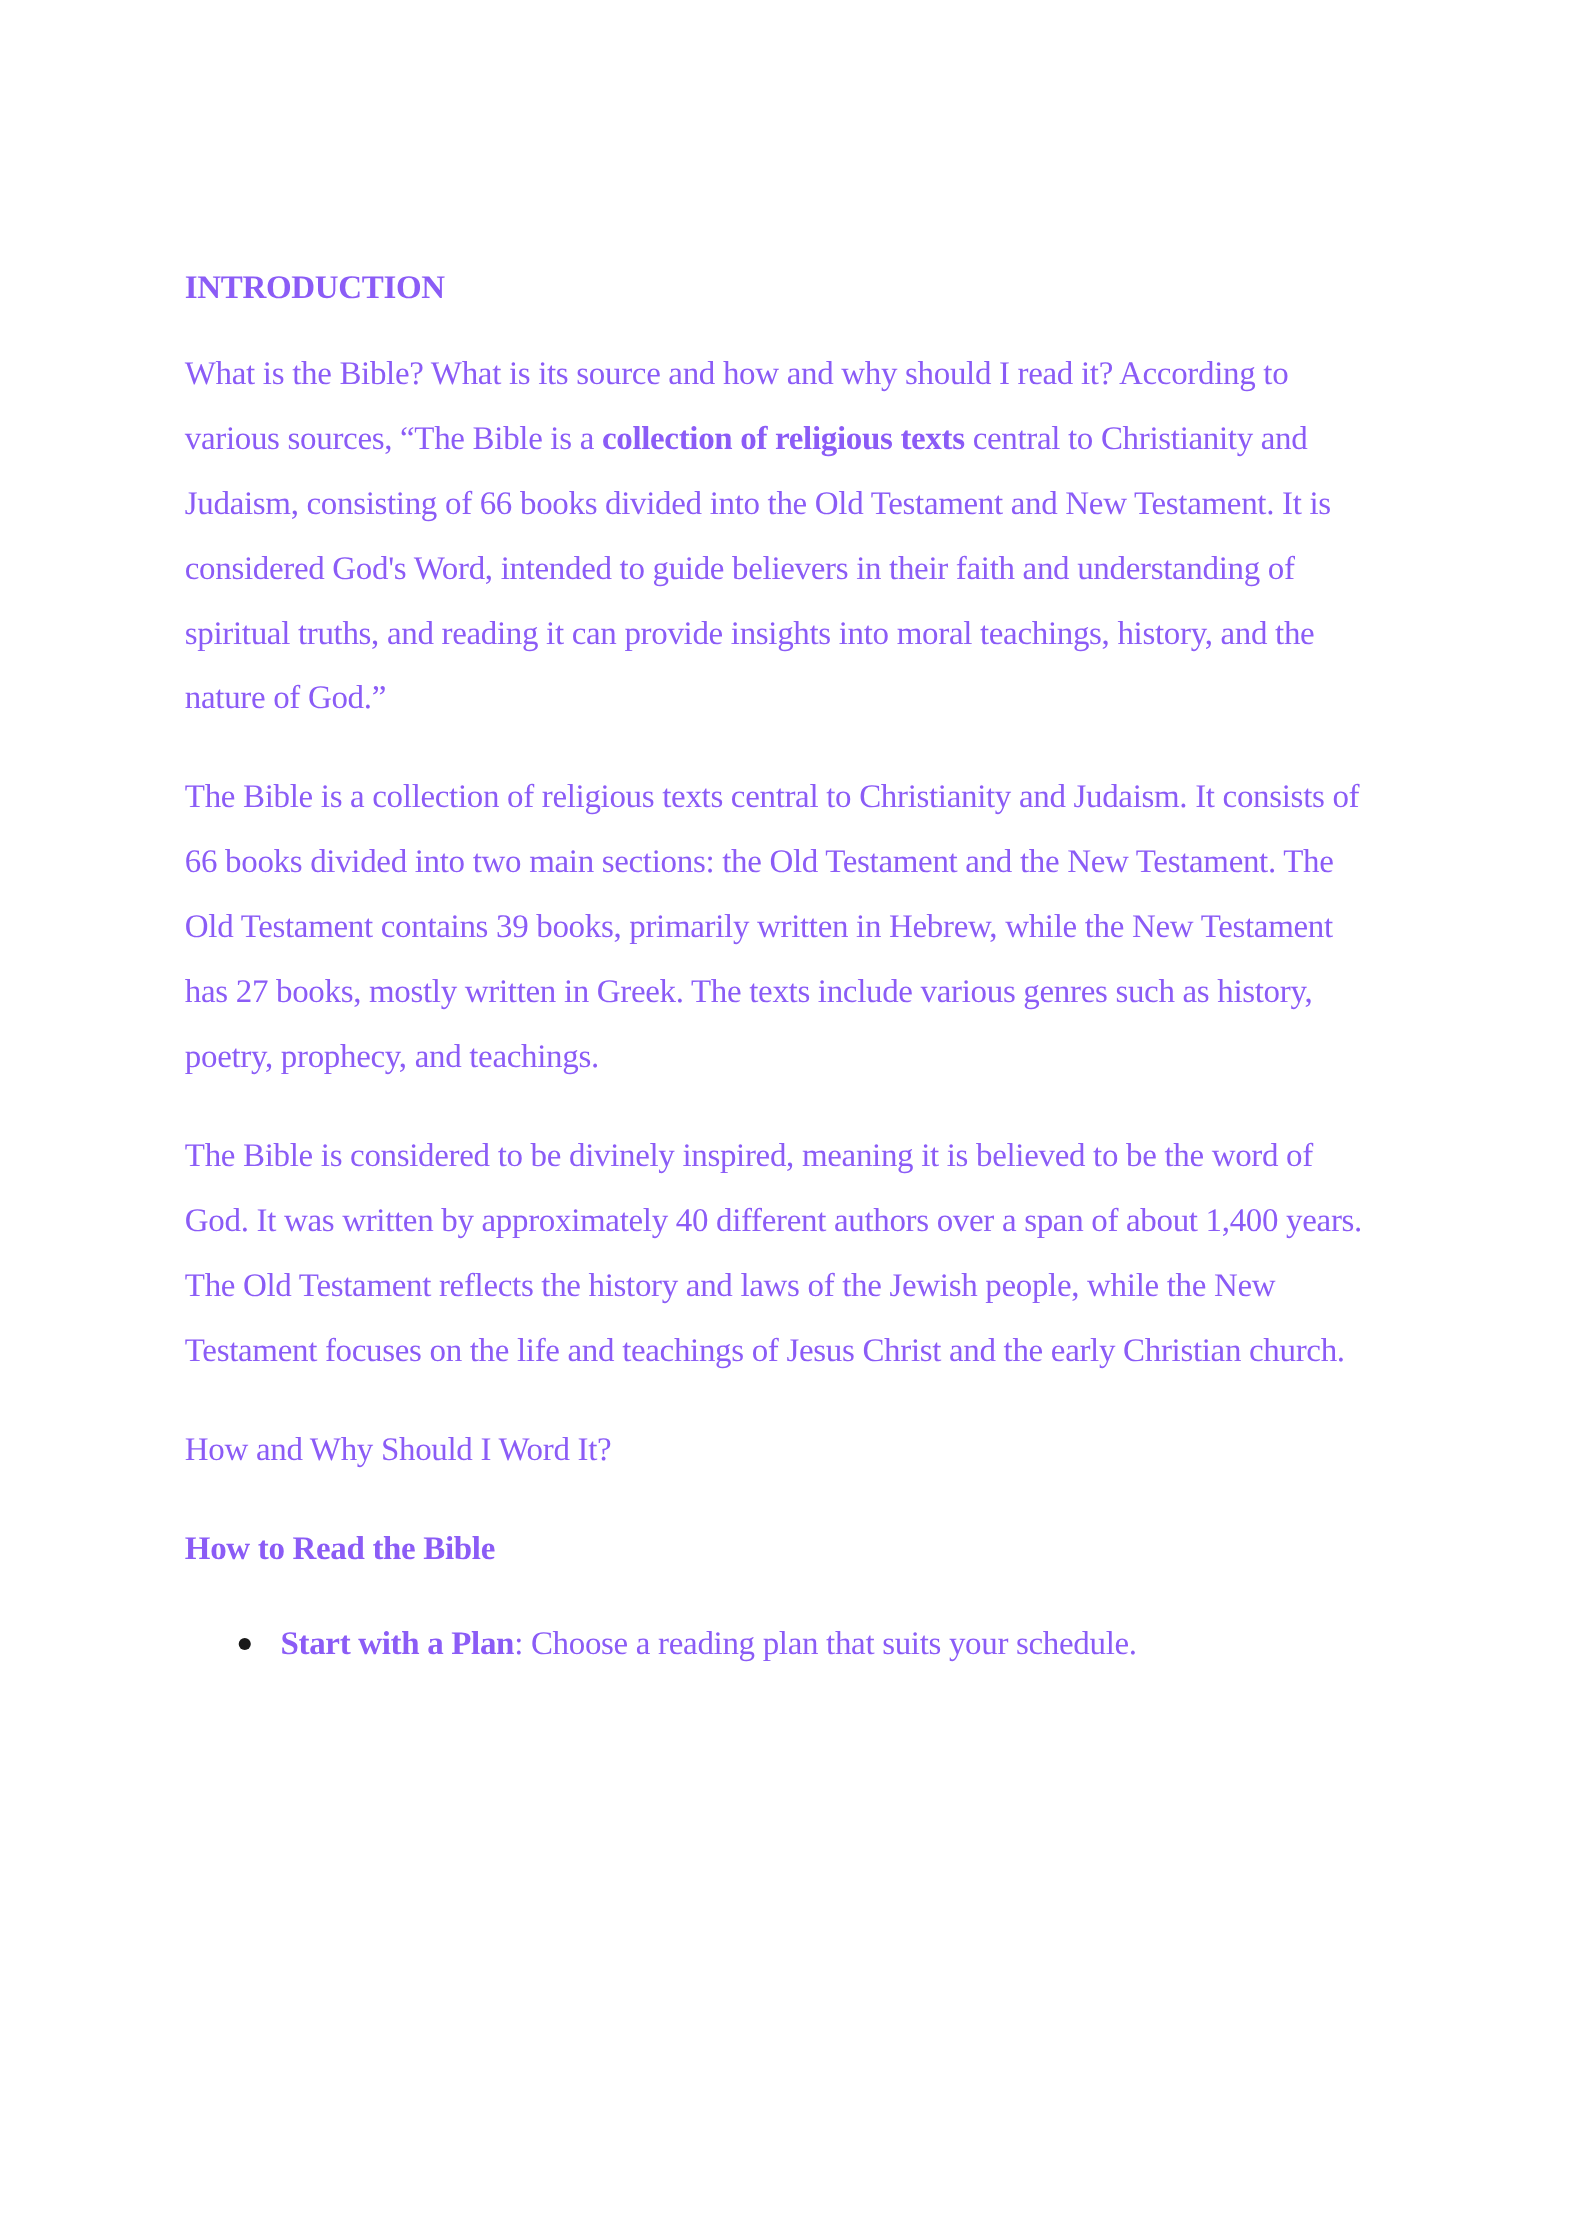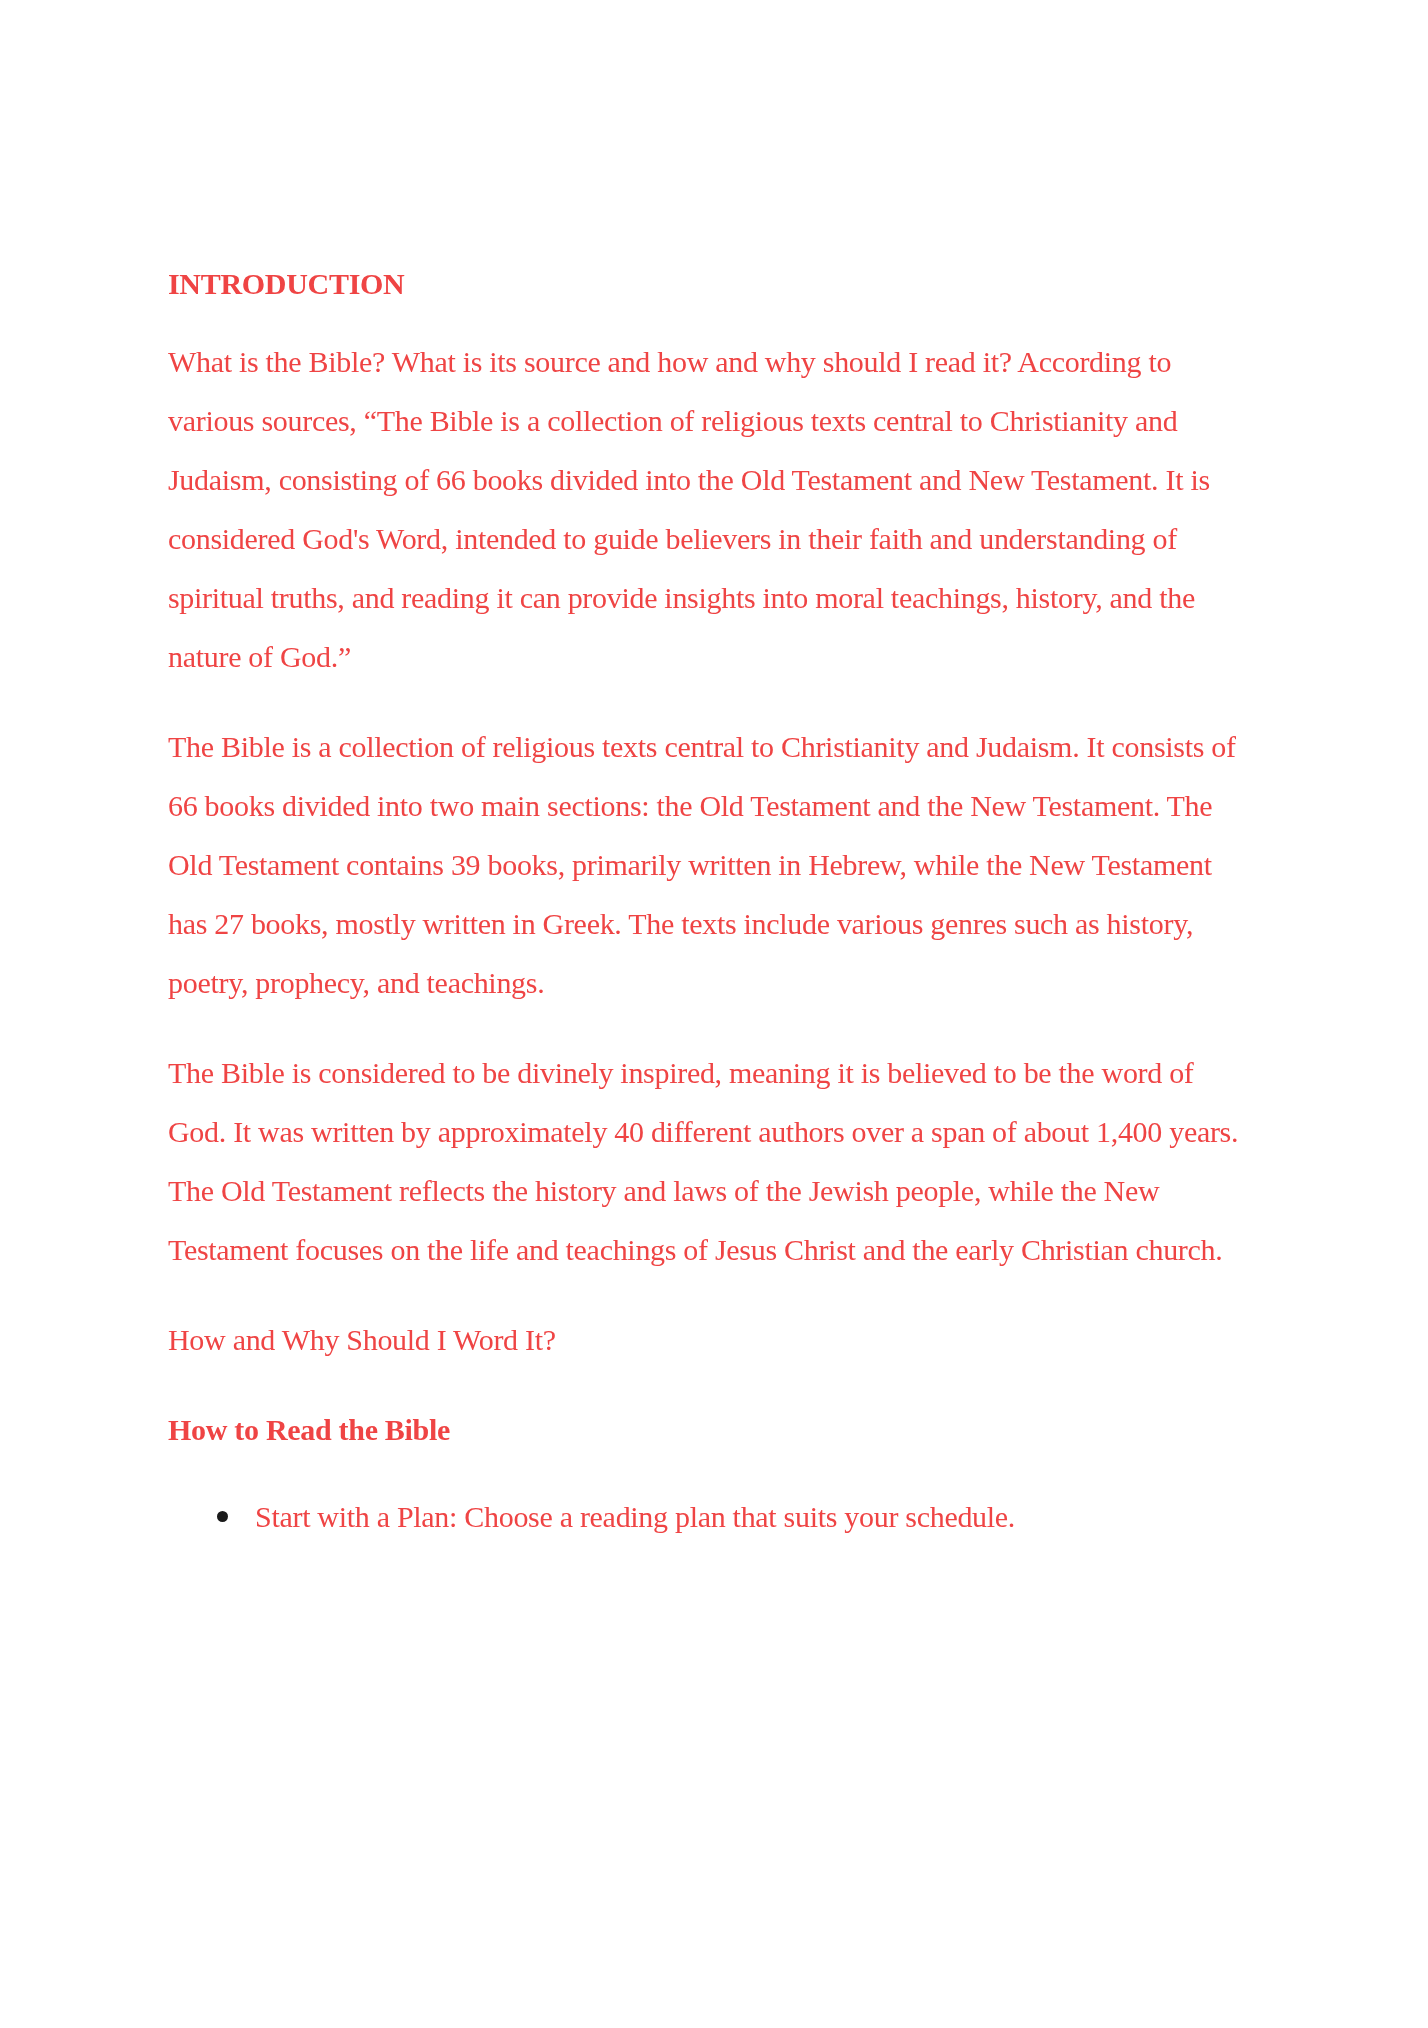--- a/index.html
+++ b/index.html
@@ -6,37 +6,37 @@
   .page {
     position: relative;
     width: 1428px;
     height: 2028px;
     background: #ffffff;
     overflow: hidden;
   }
   .content {
     position: absolute;
     left: 168px;
-    top: 254px;
+    top: 232px;
     width: 1080px;
-    color: #ef4444;
+    color: #8b5cf6;
     font-family: "Liberation Serif", "DejaVu Serif", serif;
     font-size: 30px;
     letter-spacing: -0.3px;
     line-height: 59px;
     text-align: left;
   }
   .content h1, .content h2, .content h3, .content p {
     margin: 0 0 31px 0;
     font-size: 30px;
     font-weight: normal;
   }
   .content h1 { font-weight: bold; margin-bottom: 19px; }
   .content h3 { font-weight: bold; font-family: Liberation Serif, serif; }
-  .content strong { font-weight: normal; }
+  .content strong { font-weight: bold; }
   ul.tips {
     list-style: none;
     margin: 14px 0 0 0;
     padding: 0 0 0 87px;
   }
   ul.tips li {
     position: relative;
     line-height: 53px;
   }
   ul.tips .dot {

